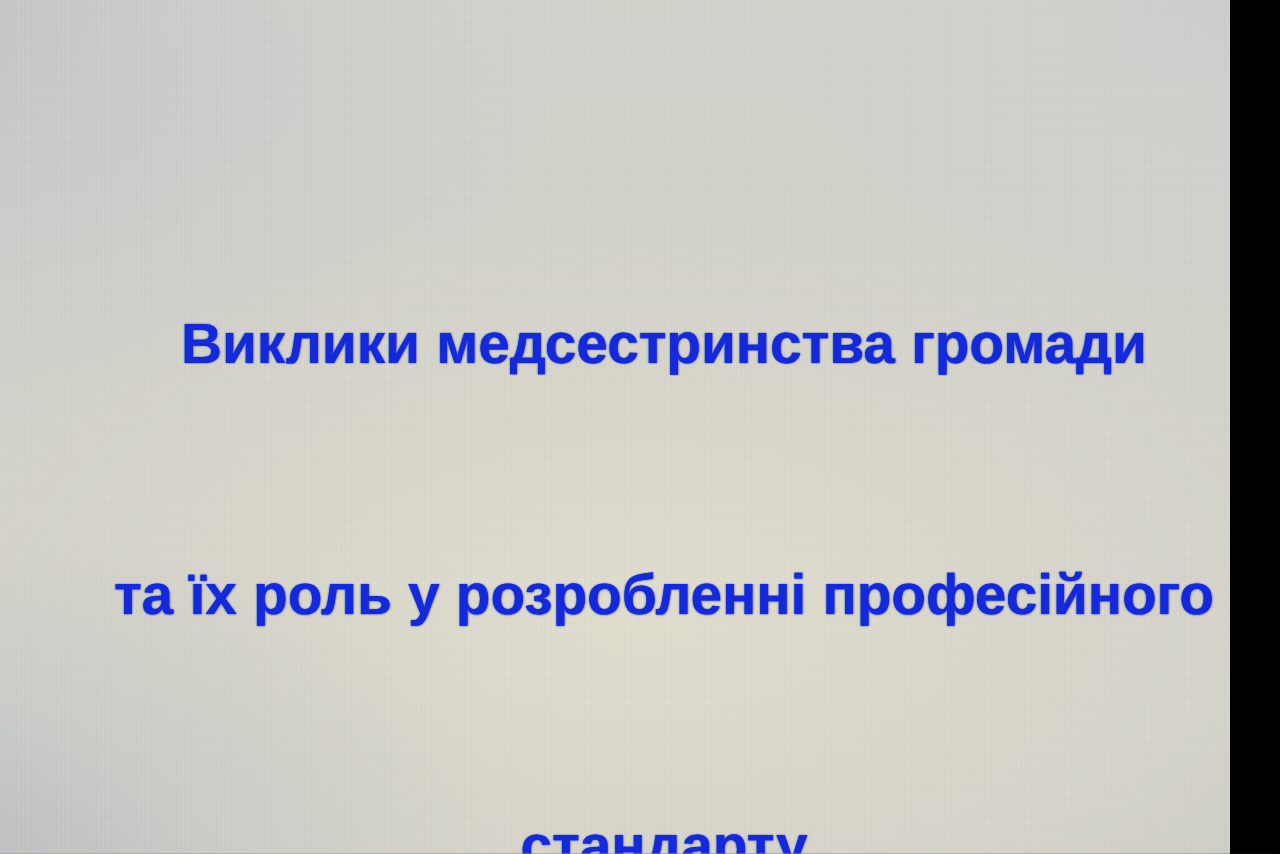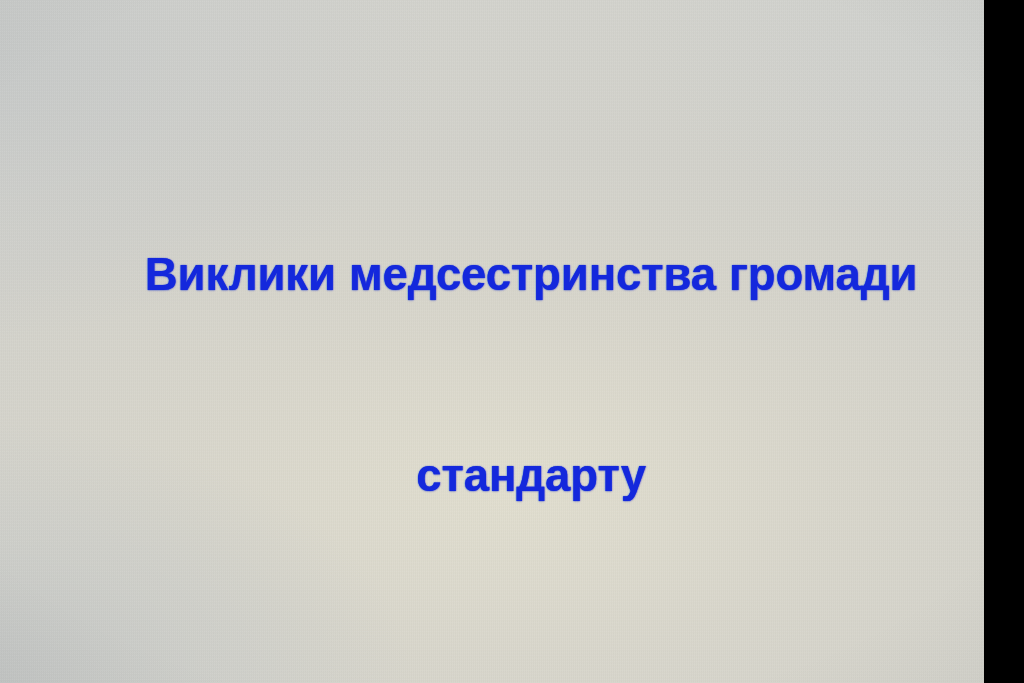--- a/index.html
+++ b/index.html
@@ -140,19 +140,22 @@
   <div class="screen-scanlines"></div>
   <div class="screen-grain"></div>
   <div class="screen-vignette"></div>
 
   <div class="slide-text">
 
     <span class="slide-line">
       <span class="line-wide">Виклики медсестринства громади</span>
     </span>
 
+    <span class="slide-line">
+      <span class="line-wide">та їх роль у розробленні професійного</span>
+    </span>
 
     <span class="slide-line">
       <span class="line-wide">стандарту</span>
     </span>
 
   </div>
 </div>
 
 </body></html>

